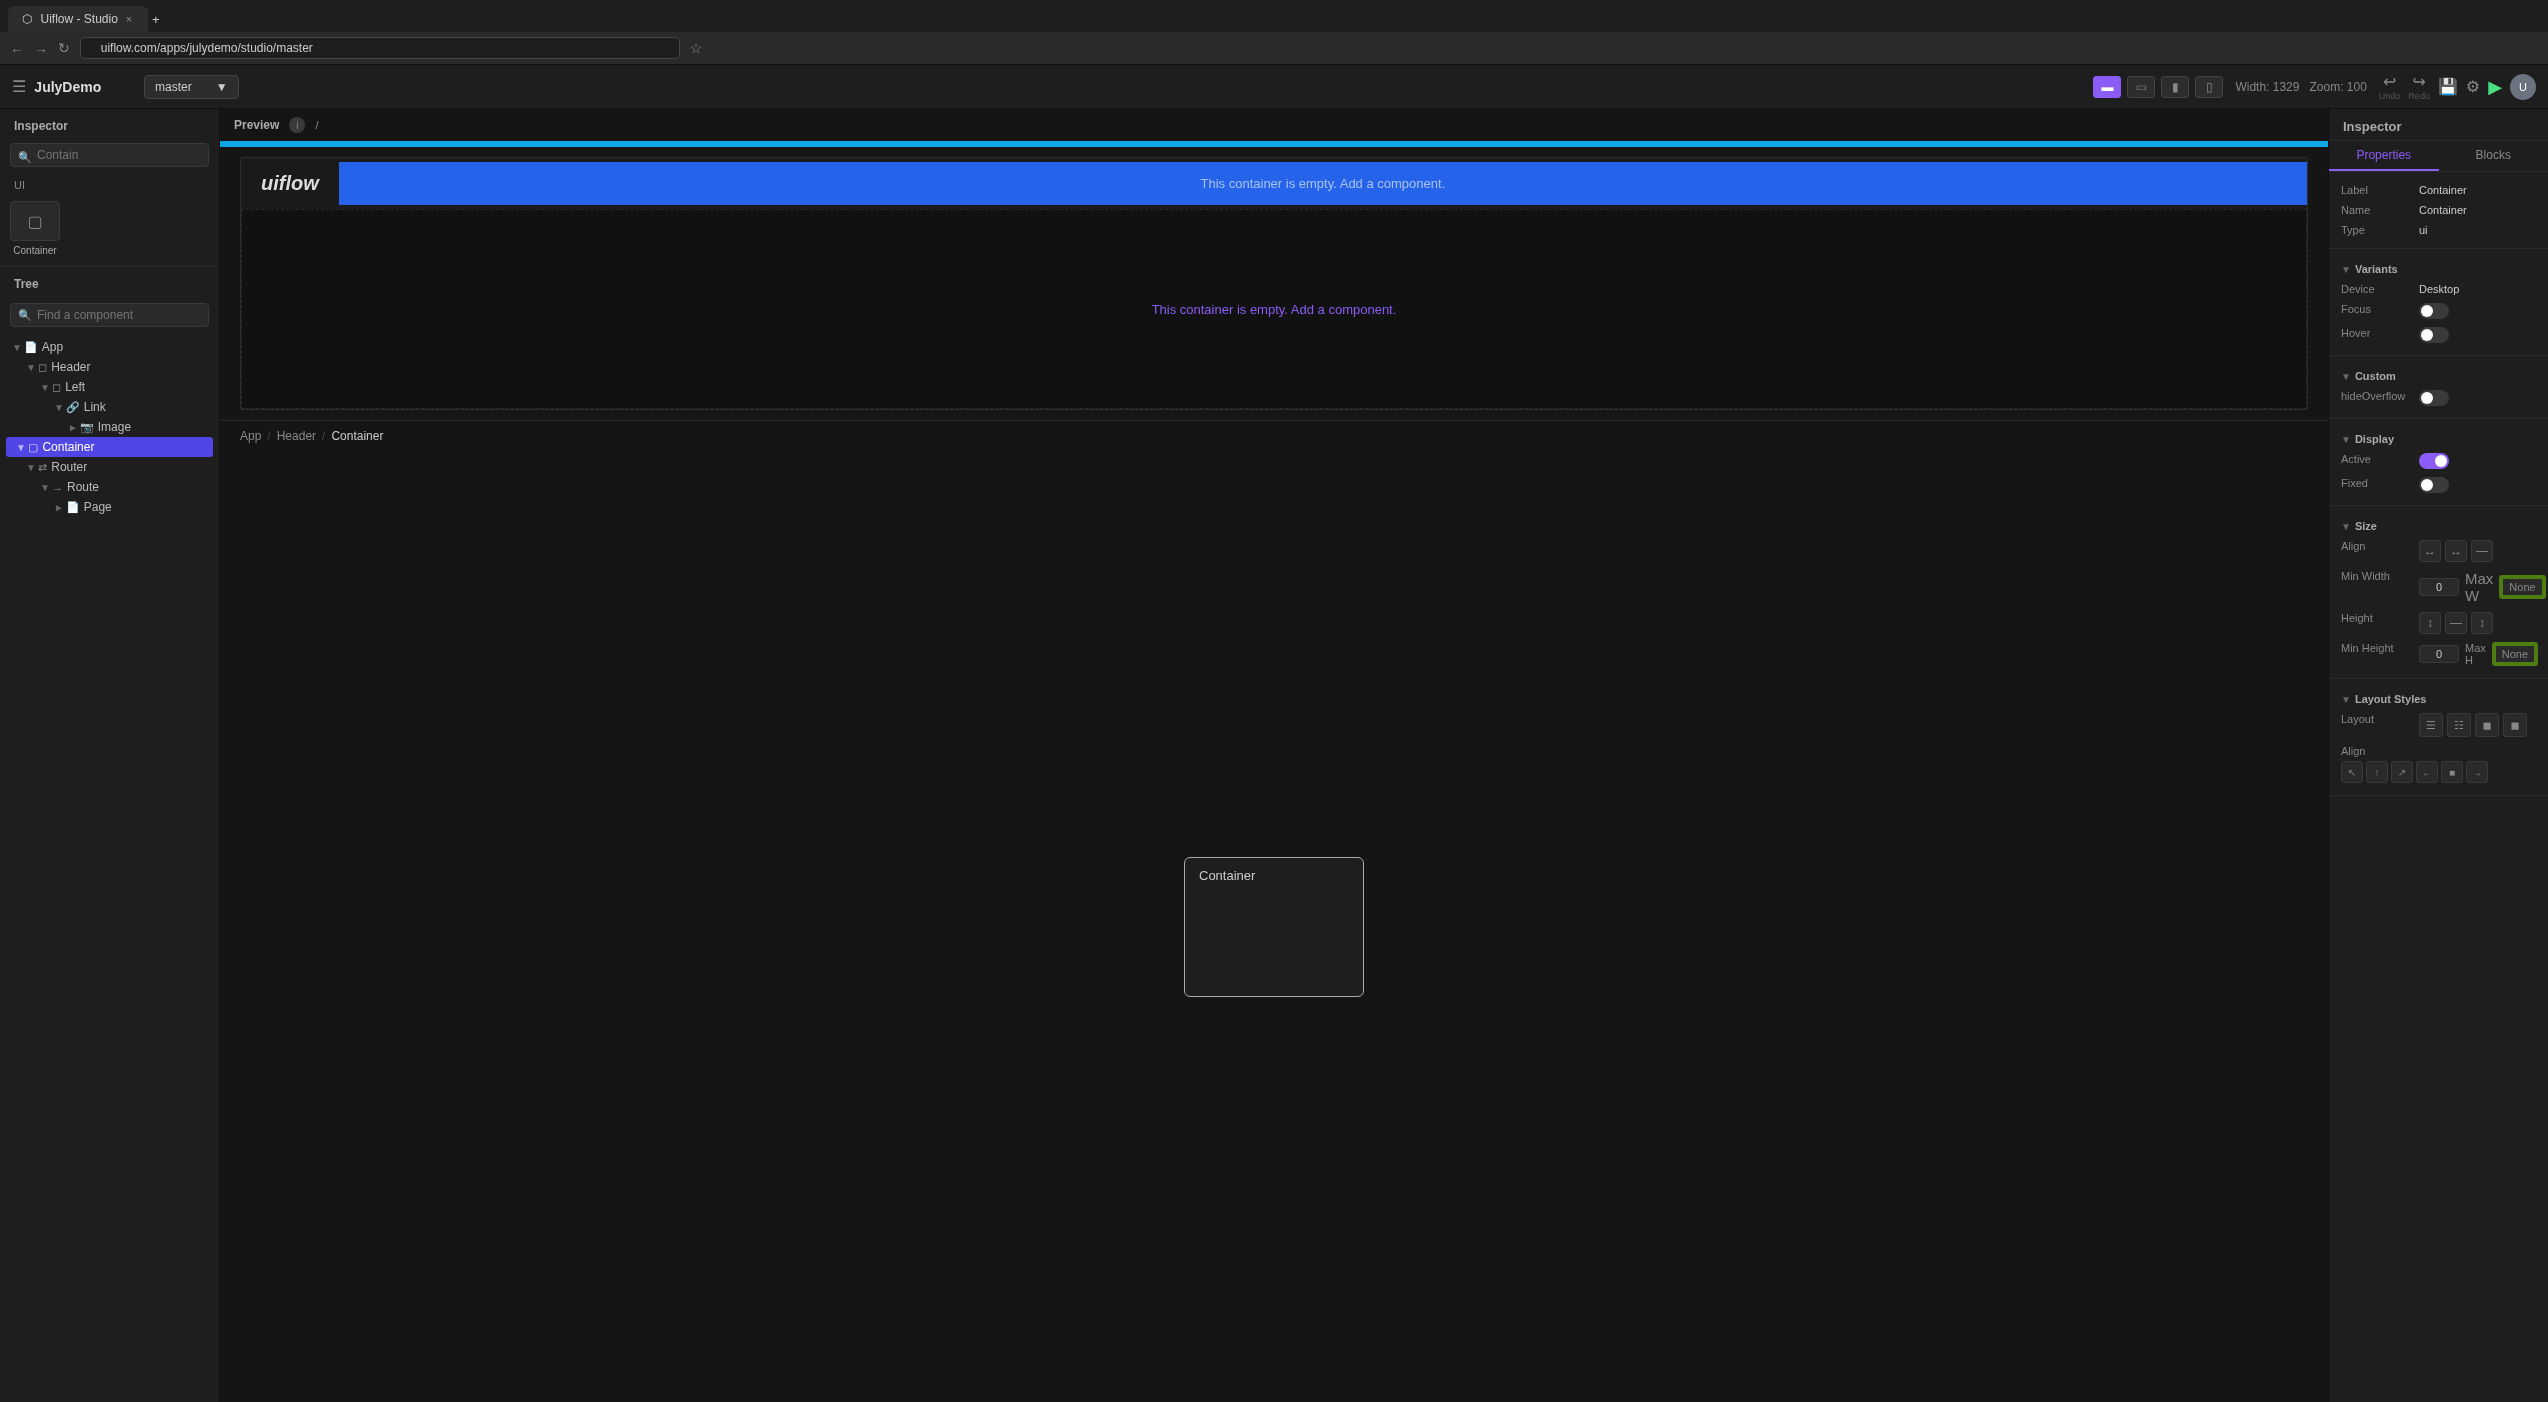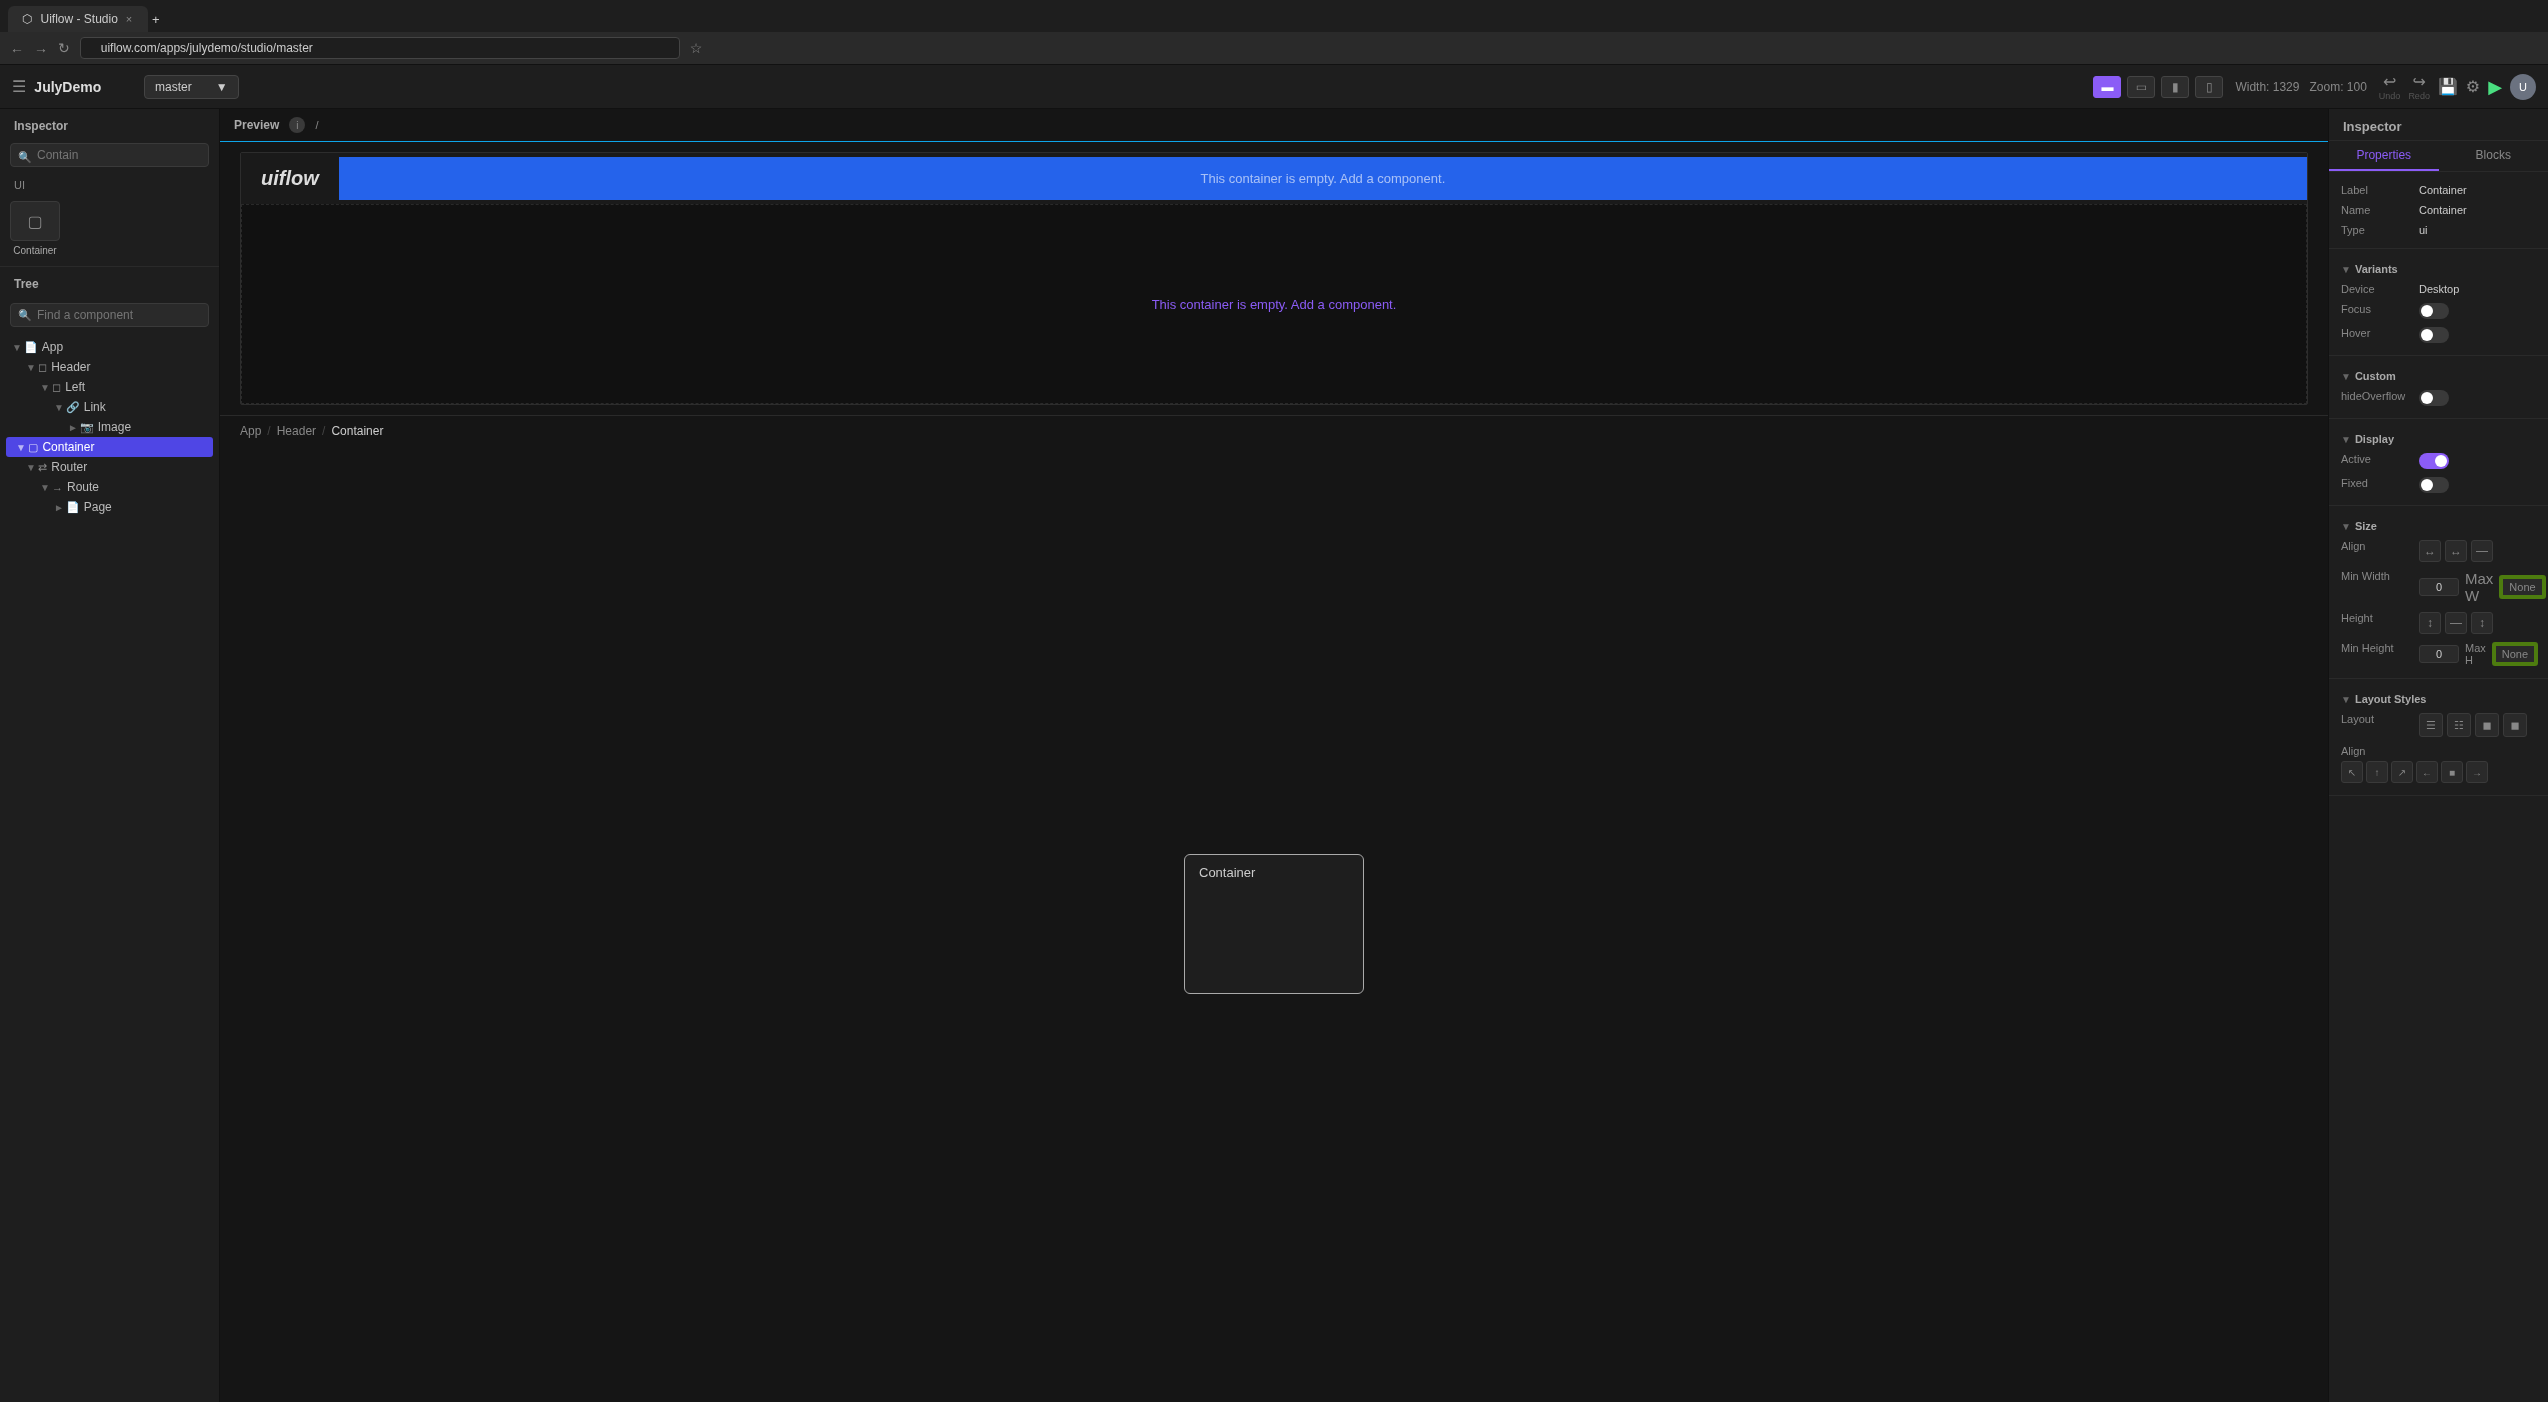--- a/index.html
+++ b/index.html
@@ -317,21 +317,21 @@
       flex: 1;
       background: #151515;
       display: flex;
       flex-direction: column;
       overflow: hidden;
     }
     .canvas-header {
       display: flex;
       align-items: center;
       padding: 8px 14px;
-      border-bottom: 1px solid #0ea5e9;
+      border-bottom: 6px solid #0ea5e9;
       gap: 10px;
       flex-shrink: 0;
     }
     .canvas-section-title {
       color: #aaa;
       font-size: 12px;
       font-weight: 600;
     }
     .canvas-info-icon {
       width: 16px;

